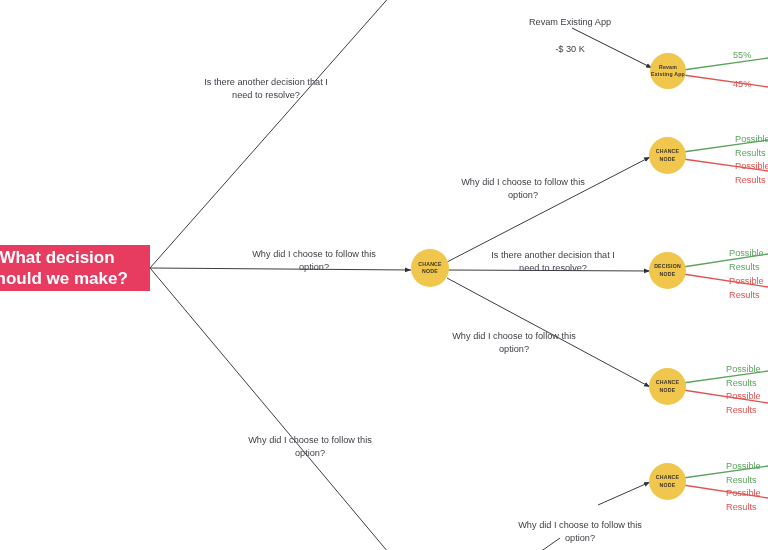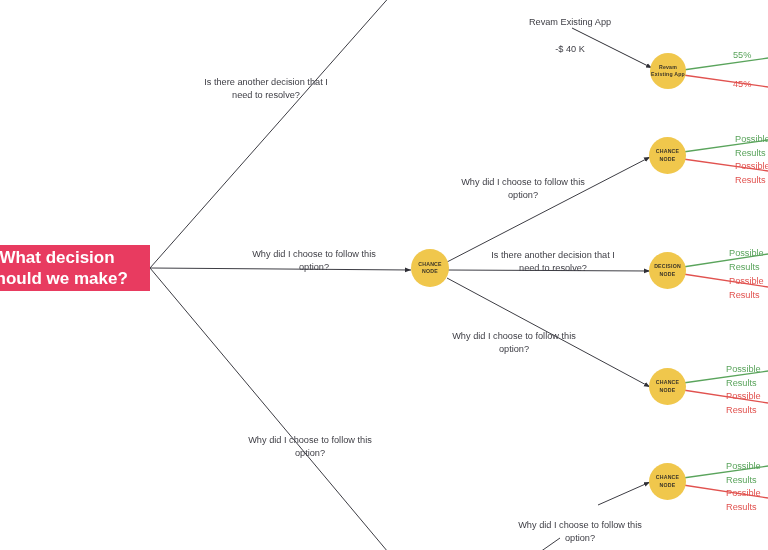--- a/index.html
+++ b/index.html
@@ -145,21 +145,21 @@
     </g>
   </svg>
 
   <div class="root-box" style="left:-36px; top:245px; width:186px; height:46px;">
     <span>What decision should we
 make?</span>
   </div>
 
   <div class="edge-label" style="left:500px; top:3px; width:140px;">
     <span>Revam Existing App</span><br>
-    <span>-$ 40 K</span>
+    <span>-$ 30 K</span>
   </div>
 
   <div class="edge-label" style="left:180px; top:76px; width:172px;">Is there another decision that I
 need to resolve?</div>
 
   <div class="edge-label" style="left:228px; top:248px; width:172px;">Why did I choose to follow this
 option?</div>
 
   <div class="edge-label" style="left:224px; top:434px; width:172px;">Why did I choose to follow this
 option?</div>

